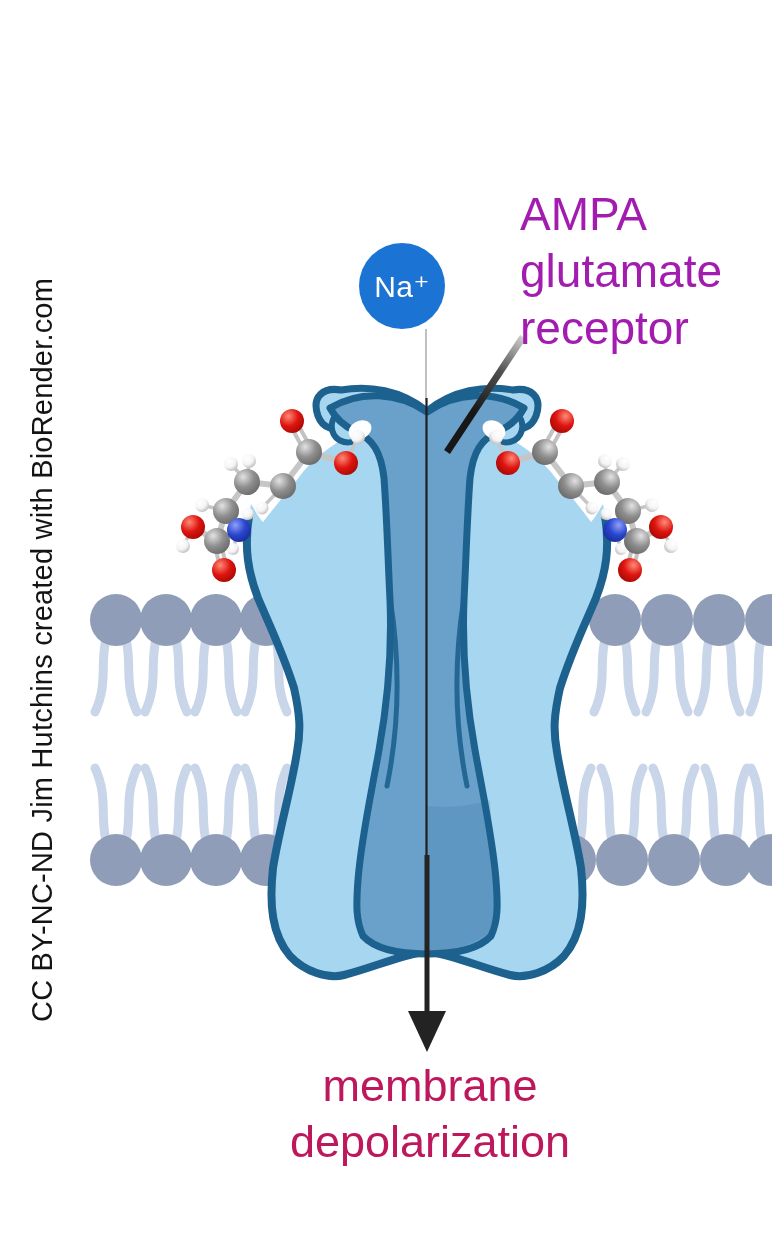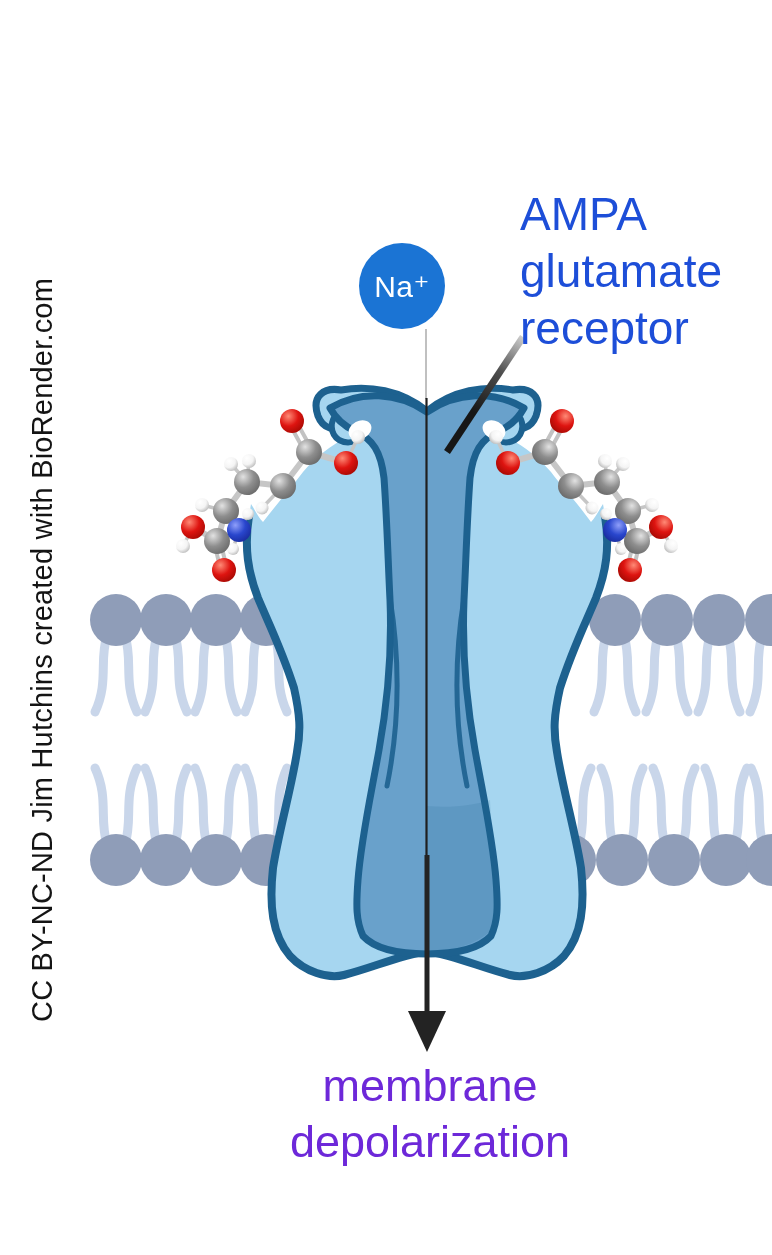--- a/index.html
+++ b/index.html
@@ -11,23 +11,23 @@
   }
   .stage{position:relative;width:772px;height:1255px;background:#fff;overflow:hidden;
          font-family:"Liberation Sans","DejaVu Sans",sans-serif;color:var(--ink);}
   .stage svg{position:absolute;left:0;top:0;}
   .watermark{position:absolute;left:26px;top:1022px;transform-origin:0 0;transform:rotate(-90deg);
              white-space:nowrap;font-size:29px;color:#141414;letter-spacing:.2px;}
   .na-ball{position:absolute;left:359px;top:243px;width:86px;height:86px;border-radius:50%;
            background:var(--na);display:flex;align-items:center;justify-content:center;}
   .na-ball span{color:#fff;font-size:30px;letter-spacing:.5px;}
   .receptor-label{position:absolute;left:520px;top:186px;width:252px;font-size:46px;line-height:57px;
-                  white-space:pre-line;color:#1d4ed8;}
+                  white-space:pre-line;color:#a21caf;}
   .result-label{position:absolute;left:230px;top:1058px;width:400px;font-size:45px;line-height:56px;
-                text-align:center;white-space:pre-line;color:#6d28d9;}
+                text-align:center;white-space:pre-line;color:#be185d;}
   
   .head{fill:var(--membrane-head);}
   .tail{fill:none;stroke:var(--membrane-tail);stroke-width:9;stroke-linecap:round;}
   .body-fill{fill:var(--receptor-body);}
   .rim{fill:none;stroke:var(--receptor-outline);stroke-width:8;stroke-linecap:round;}
   .band{fill:var(--receptor-body);stroke:var(--receptor-outline);stroke-width:7;stroke-linejoin:round;}
   .hook{fill:var(--receptor-body);stroke:var(--receptor-outline);stroke-width:6;stroke-linejoin:round;}
   .funnel{fill:var(--receptor-pore);stroke:var(--receptor-outline);stroke-width:7;stroke-linejoin:round;}
   .notch{fill:#ffffff;}
   .wall-arc{fill:none;stroke:var(--receptor-outline);stroke-width:5;stroke-linecap:round;opacity:.9;}

